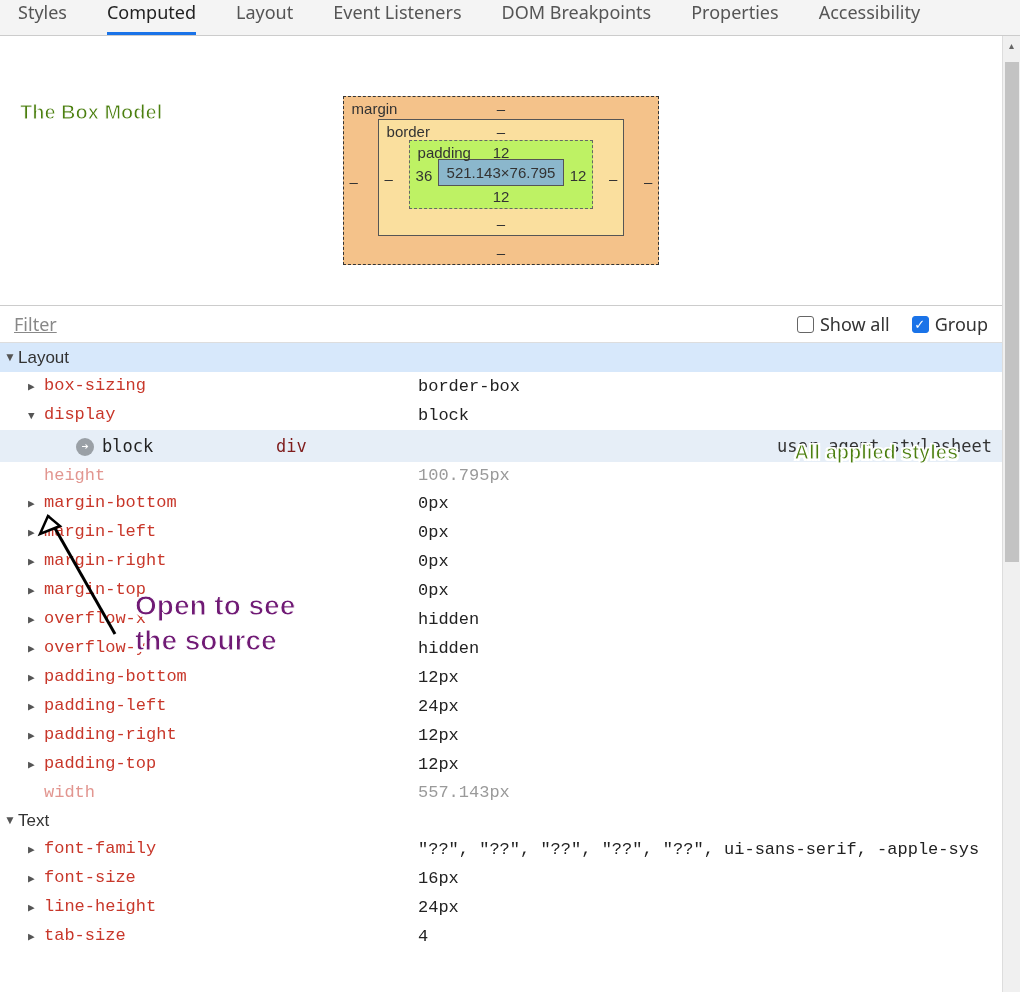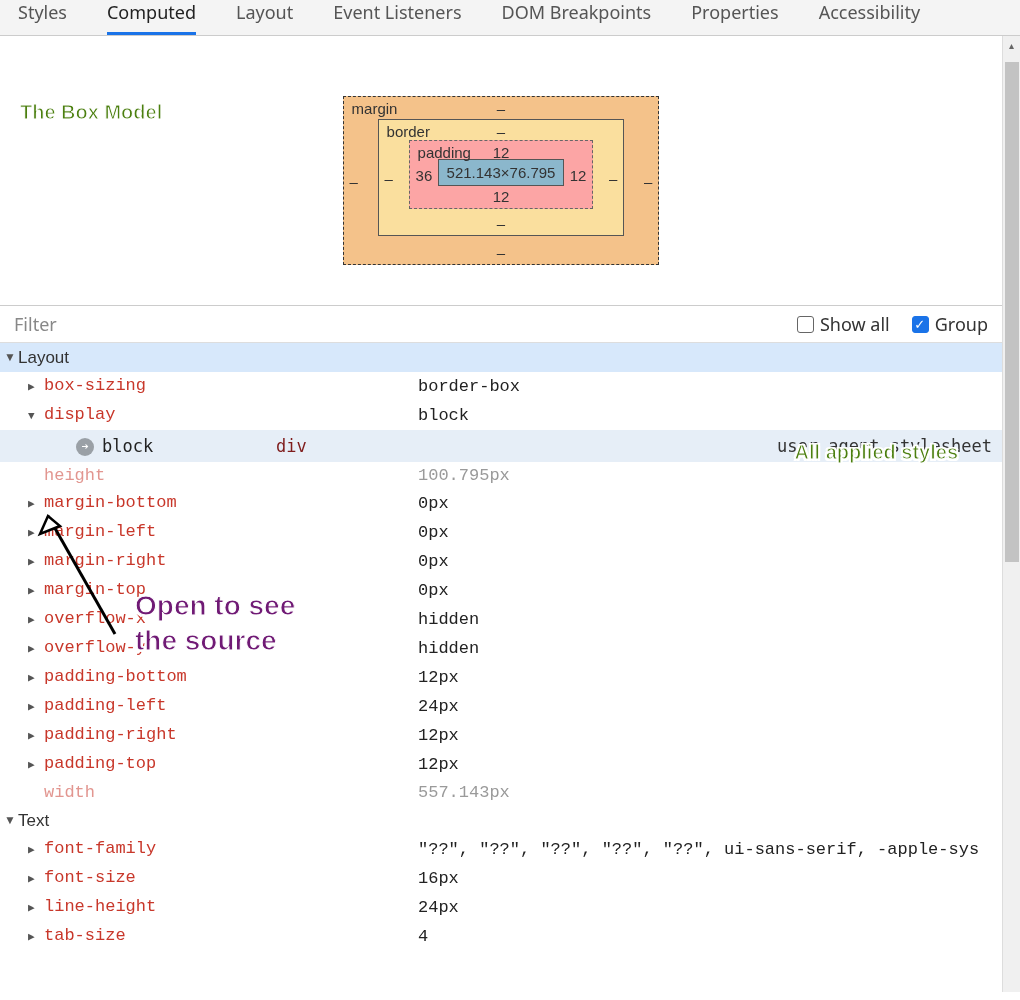--- a/index.html
+++ b/index.html
@@ -100,21 +100,21 @@
     .bm-layer {
       border: 1.5px dashed #333;
       position: relative;
       text-align: center;
       font-family: "Segoe UI", sans-serif;
       font-size: 15px;
       color: #333;
     }
     .bm-margin  { background: #f4c28a; padding: 22px 34px 28px 34px; }
     .bm-border  { background: #fadf9e; padding: 20px 30px 26px 30px; border-style: solid; border-width: 1.5px; border-color: #555;}
-    .bm-padding { background: #fca5a5; padding: 18px 28px 22px 28px; border: 1.5px dashed #666; }
+    .bm-padding { background: #bef264; padding: 18px 28px 22px 28px; border: 1.5px dashed #666; }
     .bm-content { background: #8bb7cc; border: 1.5px solid #555; padding: 4px 8px; display:inline-block; font-size: 15px;}
     .bm-label { position: absolute; top: 3px; left: 8px; font-size: 15px; }
     .bm-val   { position: absolute; font-size: 15px; }
     .bm-top    { top: 3px; left: 50%; transform: translateX(-50%); }
     .bm-bottom { bottom: 3px; left: 50%; transform: translateX(-50%); }
     .bm-left   { left: 6px; top: 50%; transform: translateY(-50%); }
     .bm-right  { right: 6px; top: 50%; transform: translateY(-50%); }
 
     
     .filter-bar {
@@ -227,21 +227,21 @@
           <span class="bm-val bm-right">12</span>
           <span class="bm-val bm-bottom">12</span>
 
           <span class="bm-content">521.143×76.795</span>
         </div>
       </div>
     </div>
   </div>
 
   <div class="filter-bar">
-    <span style="color:#888;">Filter</span>
+    <span style="color:#888;text-decoration:underline;">Filter</span>
     <span class="spacer"></span>
     <label class="chk-label">
       <span class="chk"></span>
       <span>Show all</span>
     </label>
     <label class="chk-label">
       <span class="chk checked"></span>
       <span>Group</span>
     </label>
   </div>

